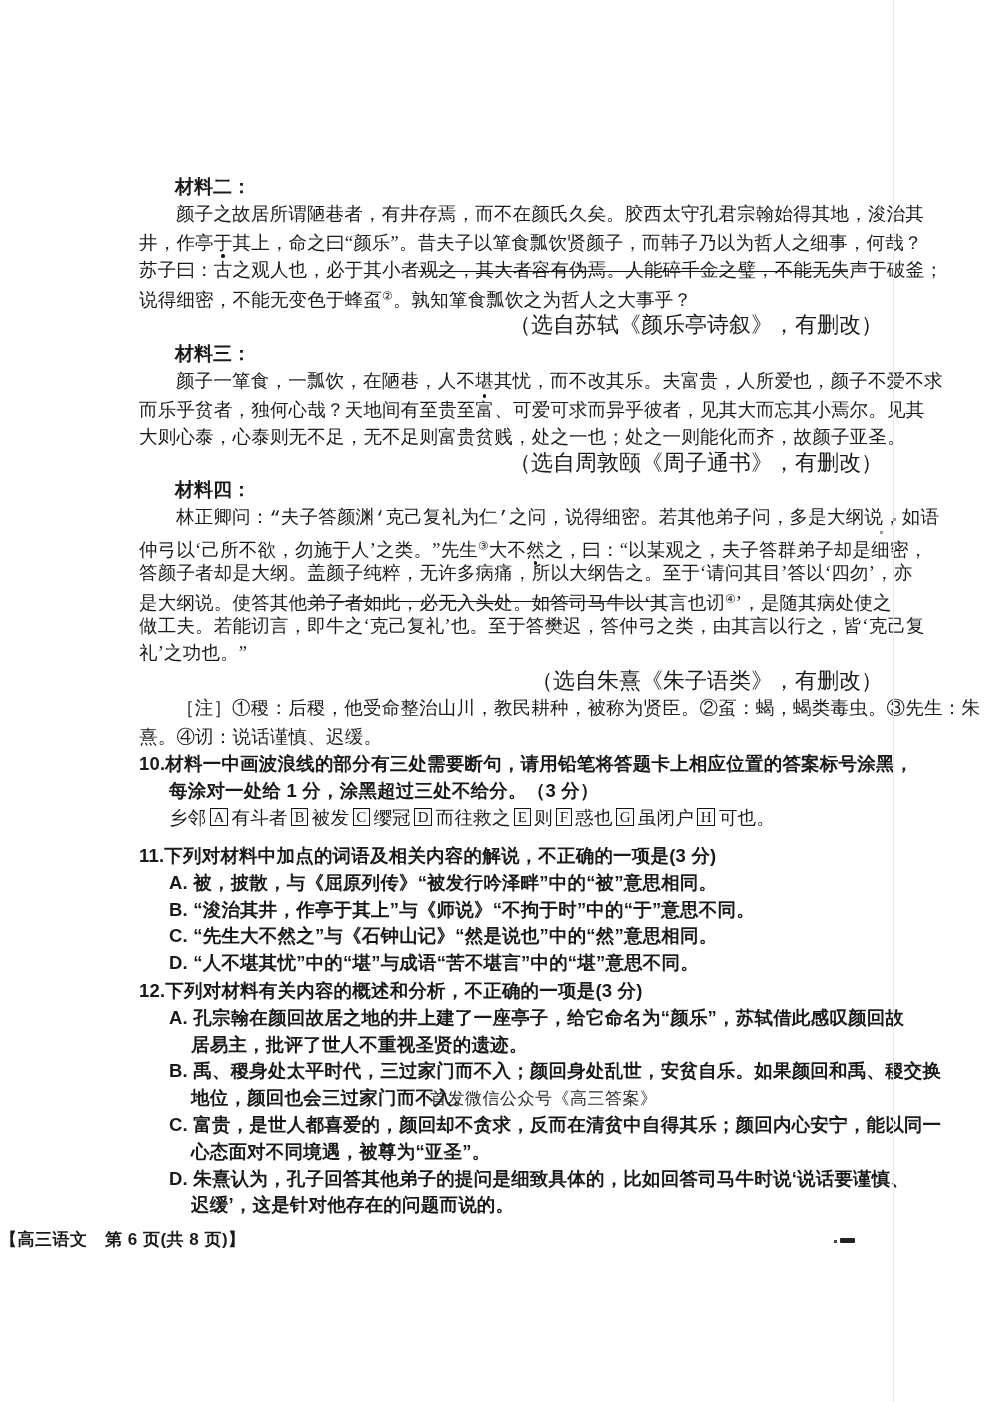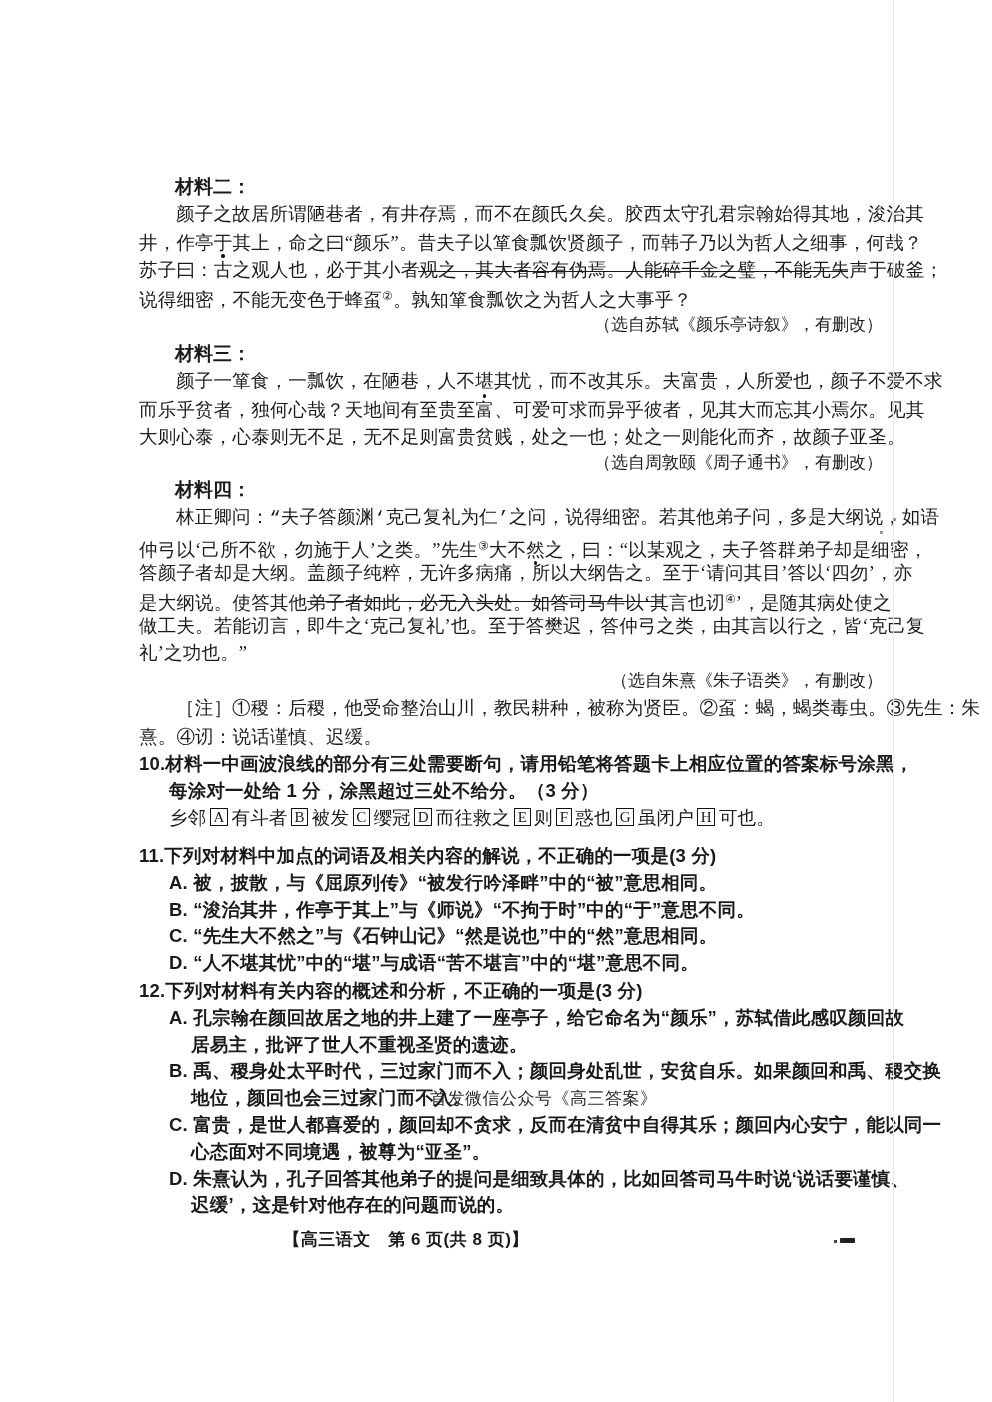--- a/index.html
+++ b/index.html
@@ -6,34 +6,34 @@
   body{width:992px;height:1402px;position:relative;background:#ffffff;
        font-family:"Liberation Serif","DejaVu Serif",serif;color:#1a1a1a;}
   #page{position:absolute;inset:0;width:992px;height:1402px;background:#fff;overflow:hidden;}
   .blk{position:absolute;left:139px;width:744px;}
   .tline{height:26.8px;line-height:26.8px;font-size:18.5px;letter-spacing:.2px;white-space:nowrap;}
   .ind{padding-left:37px;font-family:Liberation Mono, monospace;}
   .opt{padding-left:30px;}
   .opt2{padding-left:52px;}
   .mh{font-family:Liberation Sans, sans-serif;font-weight:bold;
       font-size:19px;line-height:22px;padding-left:36px;}
-  .src .tline, .src{ text-align:right;font-size:17px;line-height:26.8px;}
+  .src .tline, .src{ text-align:right;font-size:22px;line-height:26.8px;}
   .qblk .tline{font-family:"Liberation Sans","DejaVu Sans",sans-serif;font-weight:bold;}
   .qblk .tline.ans{font-family:"Liberation Serif","DejaVu Serif",serif;font-weight:normal;}
   .u{border-bottom:1.6px solid #1a1a1a;padding-bottom:18px;}
   .dot{position:relative;display:inline-block;}
   .dot::after{content:"";position:absolute;left:50%;margin-left:-1.7px;bottom:-1px;
               width:3.4px;height:3.4px;background:#111;border-radius:50%;}
   .sup{font-size:12px;vertical-align:6px;letter-spacing:0;}
   .box{display:inline-block;border:1.5px solid #111;font-family:"Liberation Serif",serif;
        font-weight:normal;font-size:15px;line-height:16px;padding:0 2.5px;margin:0 3.5px;
        vertical-align:1.5px;}
-  #footer{position:absolute;left:0;top:1228px;width:788px;text-align:center;
+  #footer{position:absolute;left:0;top:1228px;width:788px;
           font-family:"Liberation Sans","DejaVu Sans",sans-serif;font-weight:bold;
-          font-size:17px;letter-spacing:.5px;margin-left:12px;}
+          font-size:17px;letter-spacing:.5px;}
   #watermark{position:absolute;left:430px;top:1087px;font-size:17px;color:#2b2b2b;
              letter-spacing:.5px;white-space:nowrap;}
   #scan-line{position:absolute;left:893px;top:0;width:1px;height:1402px;background:#e7e7e7;}
   #dash-mark{position:absolute;left:840px;top:1238px;width:15px;height:4.5px;background:#222;border-radius:1px;}
   #dash-dot{position:absolute;left:834px;top:1240px;width:3px;height:3px;background:#444;}
   .speck{position:absolute;width:3px;height:3px;background:#9a9a9a;}
 </style>
 </head>
 <body>
 

